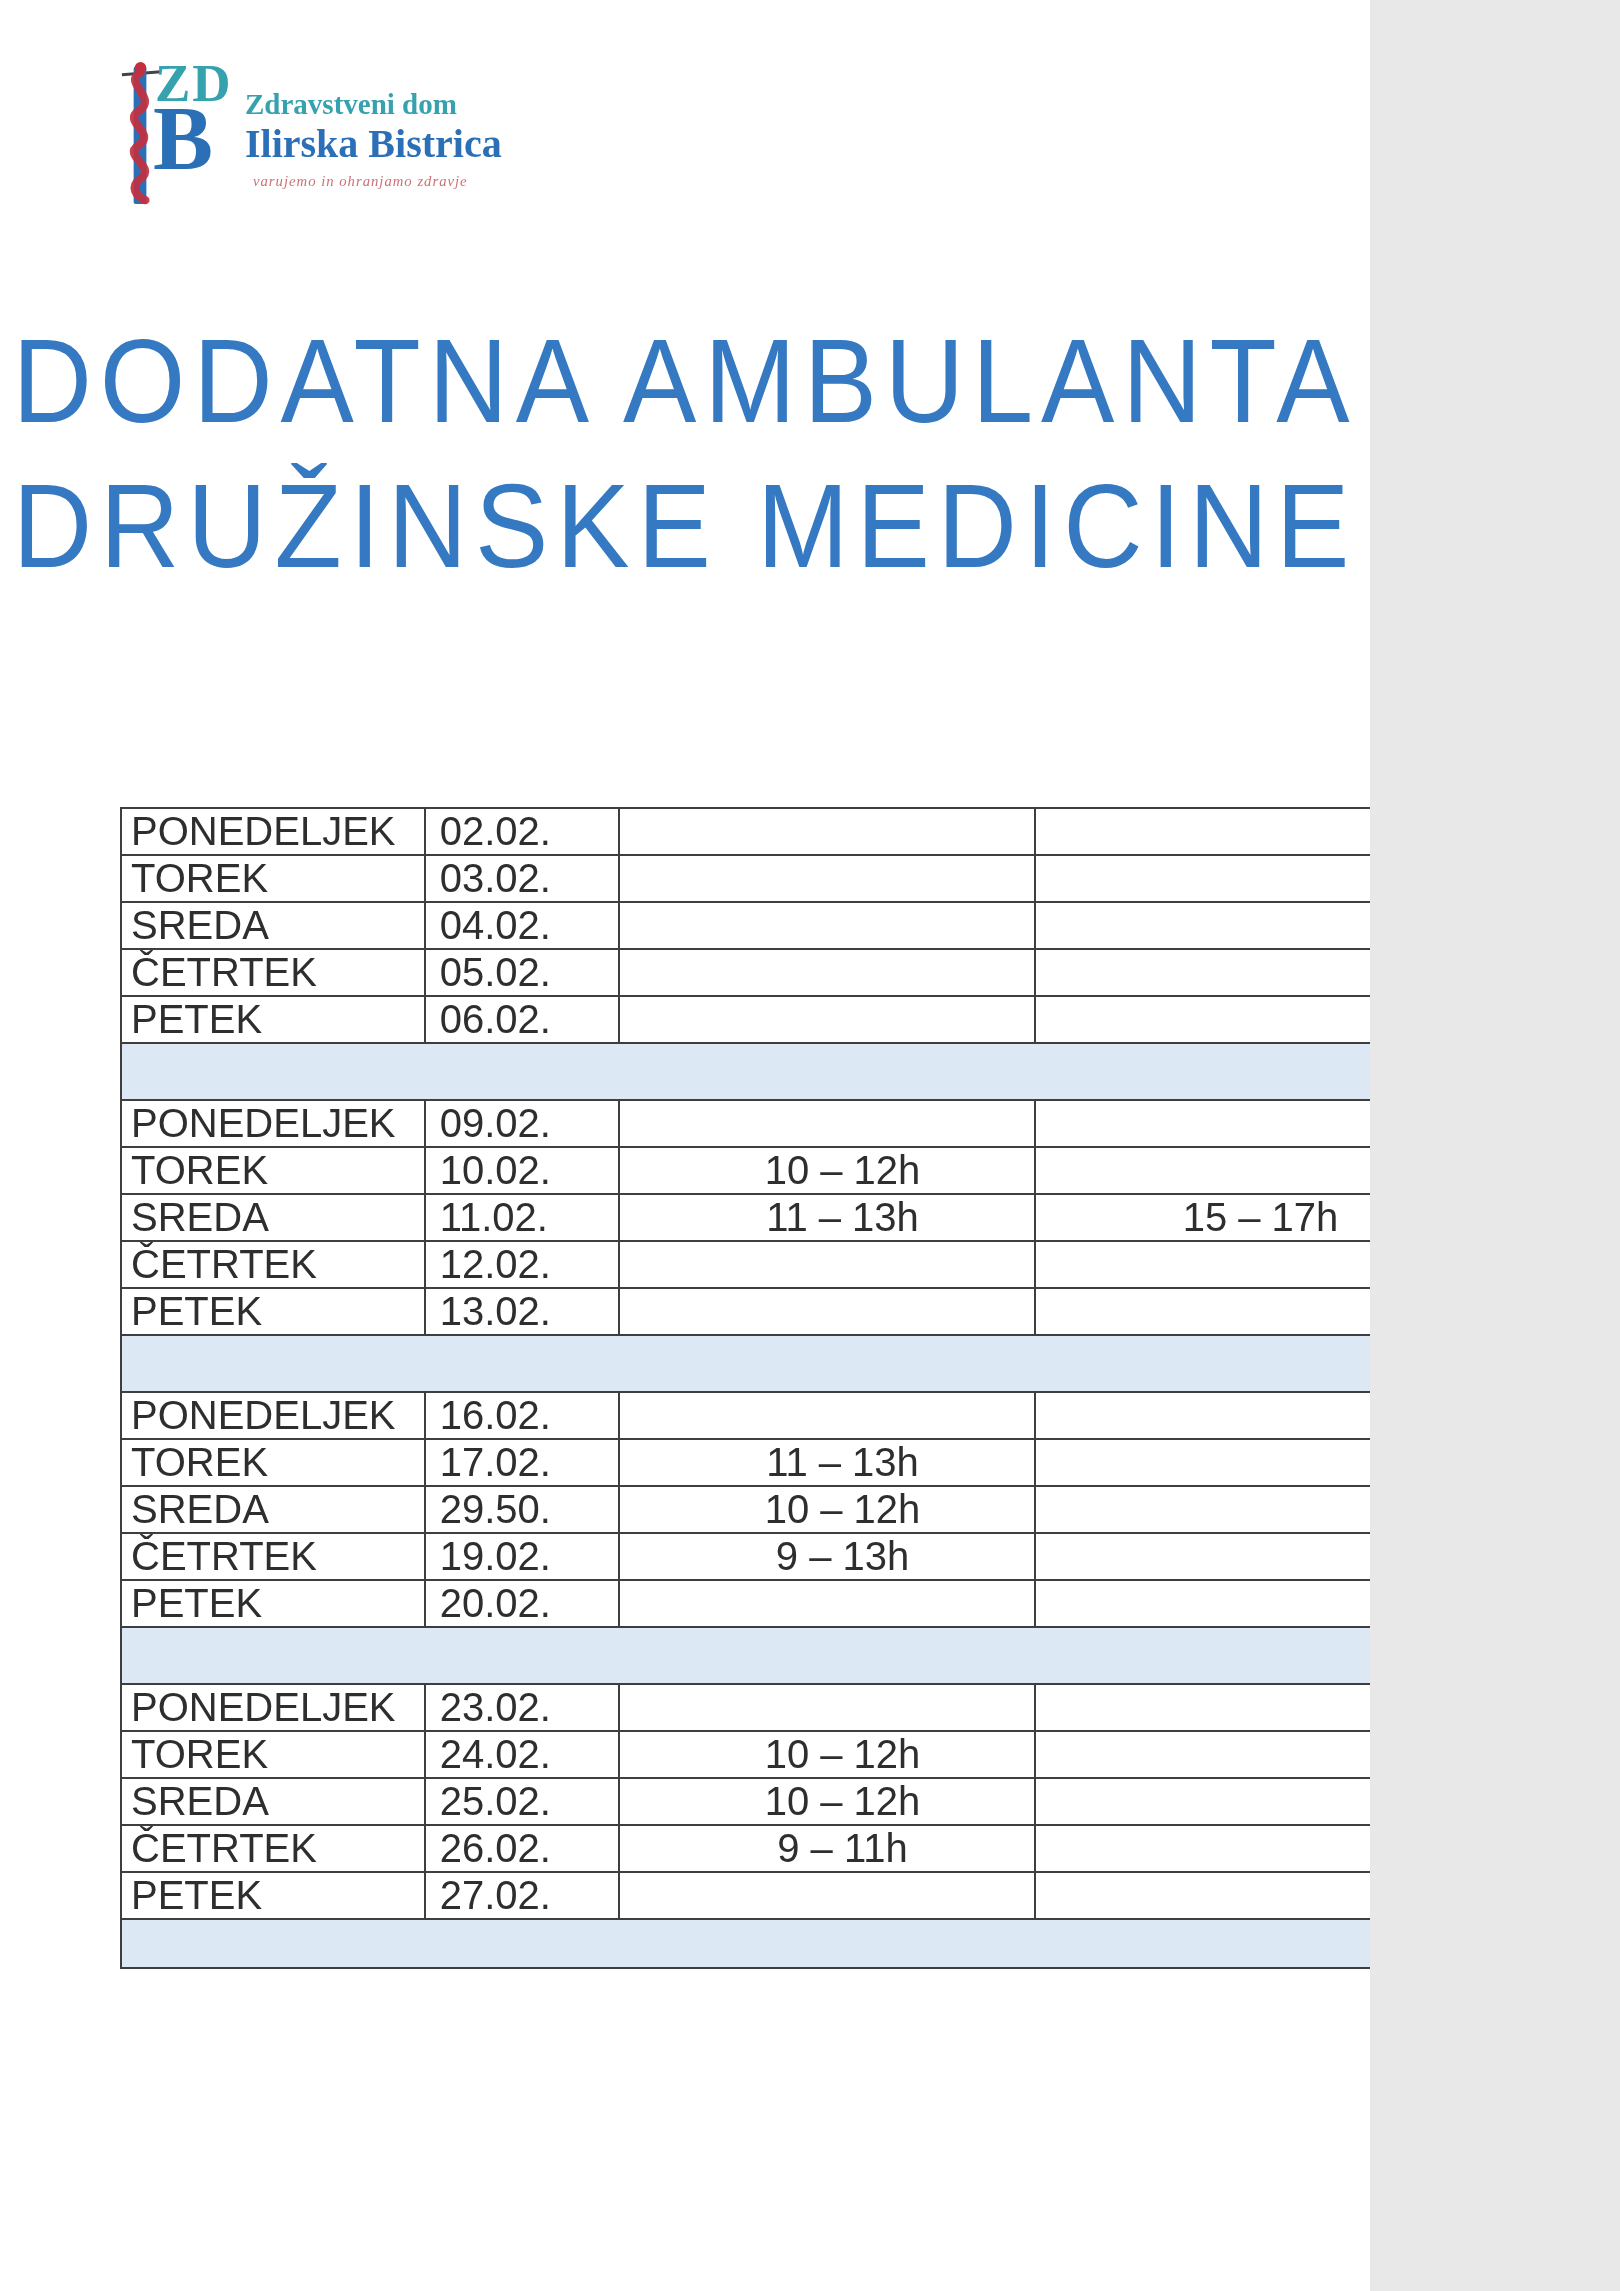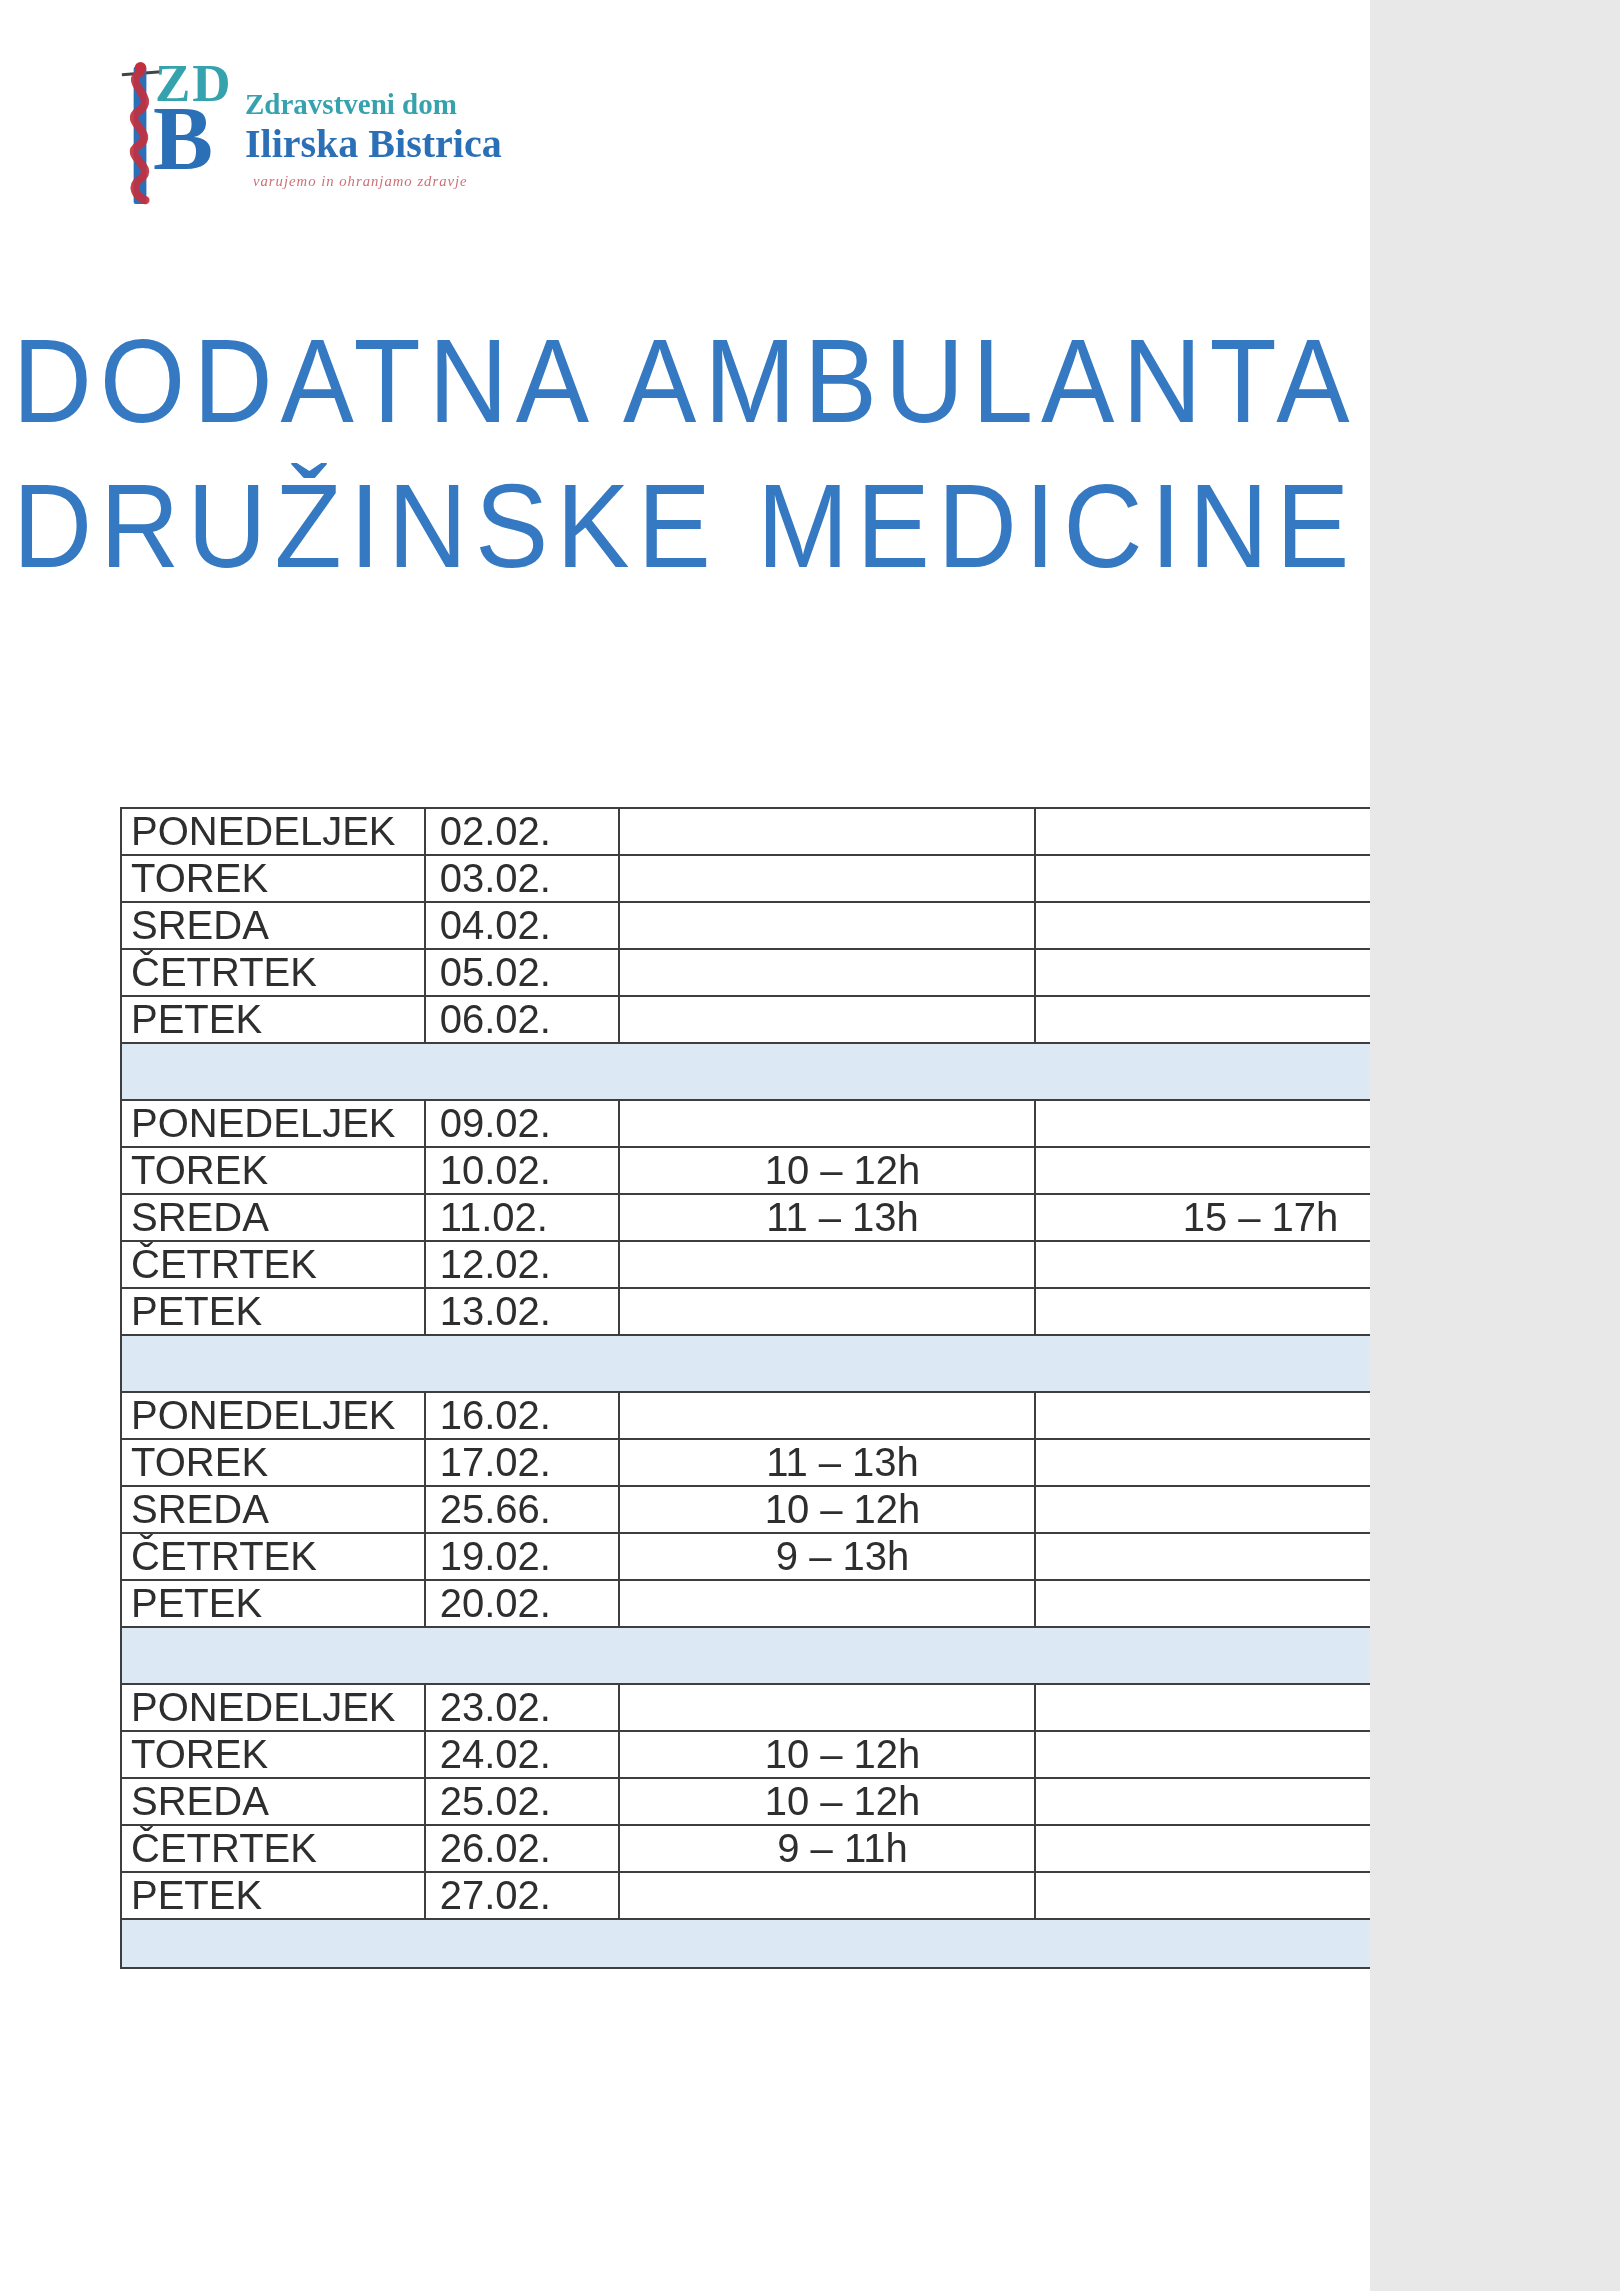--- a/index.html
+++ b/index.html
@@ -212,21 +212,21 @@
           <td class="afternoon-time-cell"></td>
         </tr>
         <tr>
           <td class="day-cell">TOREK</td>
           <td class="date-cell">17.02.</td>
           <td class="time-cell">11 – 13h</td>
           <td class="afternoon-time-cell"></td>
         </tr>
         <tr>
           <td class="day-cell">SREDA</td>
-          <td class="date-cell">25.66.</td>
+          <td class="date-cell">29.50.</td>
           <td class="time-cell">10 – 12h</td>
           <td class="afternoon-time-cell"></td>
         </tr>
         <tr>
           <td class="day-cell">ČETRTEK</td>
           <td class="date-cell">19.02.</td>
           <td class="time-cell">9 – 13h</td>
           <td class="afternoon-time-cell"></td>
         </tr>
         <tr>

